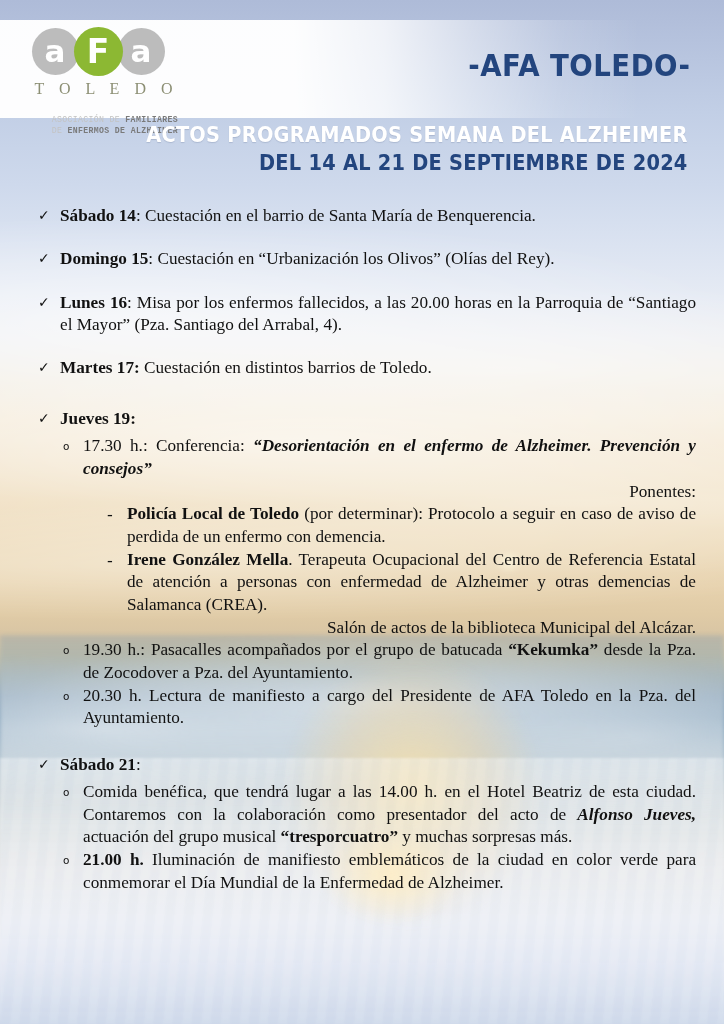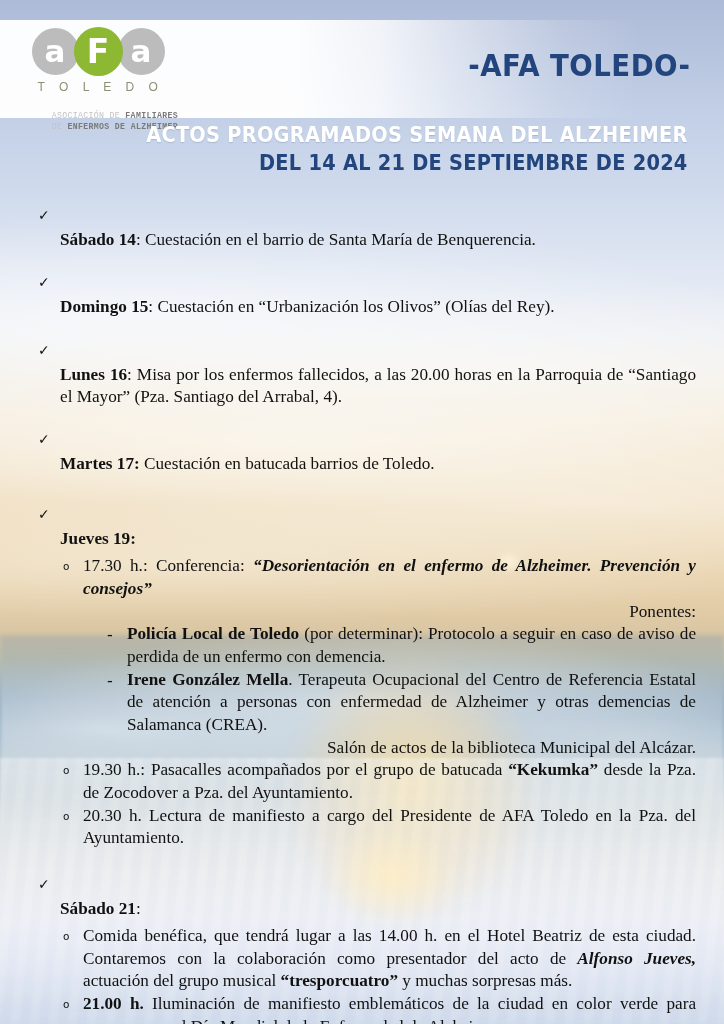--- a/index.html
+++ b/index.html
@@ -153,23 +153,23 @@
     font-weight: 700;
     font-size: 31px;
     line-height: 1;
     color: #ffffff;
   }
   .ring-a  { background: #bcbcbc; margin-right: -5px; }
   .ring-f  { background: #8cb833; width: 49px; height: 49px; font-size: 33px; z-index: 2; }
   .ring-a2 { background: #bcbcbc; margin-left: -5px; }
 
   .logo-toledo {
-    text-align: center;
-    font-family: Liberation Sans, sans-serif;
-    font-size: 12px;
+    text-align: right;
+    font-family: Liberation Serif, serif;
+    font-size: 16px;
     letter-spacing: 5.5px;
     color: #8c8f74;
     margin-top: 4px;
     padding-left: 5px;
   }
   .logo-tagline {
     text-align: right;
     font-family: Liberation Mono, monospace;
     font-size: 8.2px;
     letter-spacing: .35px;
@@ -234,21 +234,21 @@
   .evt-gap-xl { margin-bottom: 28px; }
 
   .tick {
     flex: 0 0 auto;
     width: 22px;
     font-family: "DejaVu Sans", sans-serif;
     font-size: 14px;
     line-height: 1.48;
     color: #111;
   }
-  .evt-text { flex: 1 1 auto; text-align: justify; margin-top: 24px; }
+  .evt-text { flex: 1 1 auto; text-align: justify; }
   .evt-text-left { text-align: left; }
 
   b { font-weight: 700; }
   i.bi { font-weight: 700; font-style: italic; }
 
   
   .sub-list { margin-left: 25px; }
   .sub {
     display: flex; align-items: flex-start;
     margin-bottom: 1px;
@@ -334,21 +334,21 @@
       <span class="evt-text evt-text-left"><b>Domingo 15</b><span>: </span><span>Cuestación en “Urbanización los Olivos” (Olías del Rey).</span></span>
     </div>
 
     <div class="evt evt-gap-lg">
       <span class="tick">✓</span>
       <span class="evt-text"><b>Lunes 16</b><span>: </span><span>Misa por los enfermos fallecidos, a las 20.00 horas en la Parroquia de “Santiago el Mayor” (Pza. Santiago del Arrabal, 4).</span></span>
     </div>
 
     <div class="evt evt-gap-xl">
       <span class="tick">✓</span>
-      <span class="evt-text evt-text-left"><b>Martes 17:</b><span> </span><span>Cuestación en batucada barrios de Toledo.</span></span>
+      <span class="evt-text evt-text-left"><b>Martes 17:</b><span> </span><span>Cuestación en distintos barrios de Toledo.</span></span>
     </div>
 
     <div class="evt">
       <span class="tick">✓</span>
       <span class="evt-text evt-text-left"><b>Jueves 19:</b></span>
     </div>
 
     <div class="sub-list">
 
       <div class="sub">

